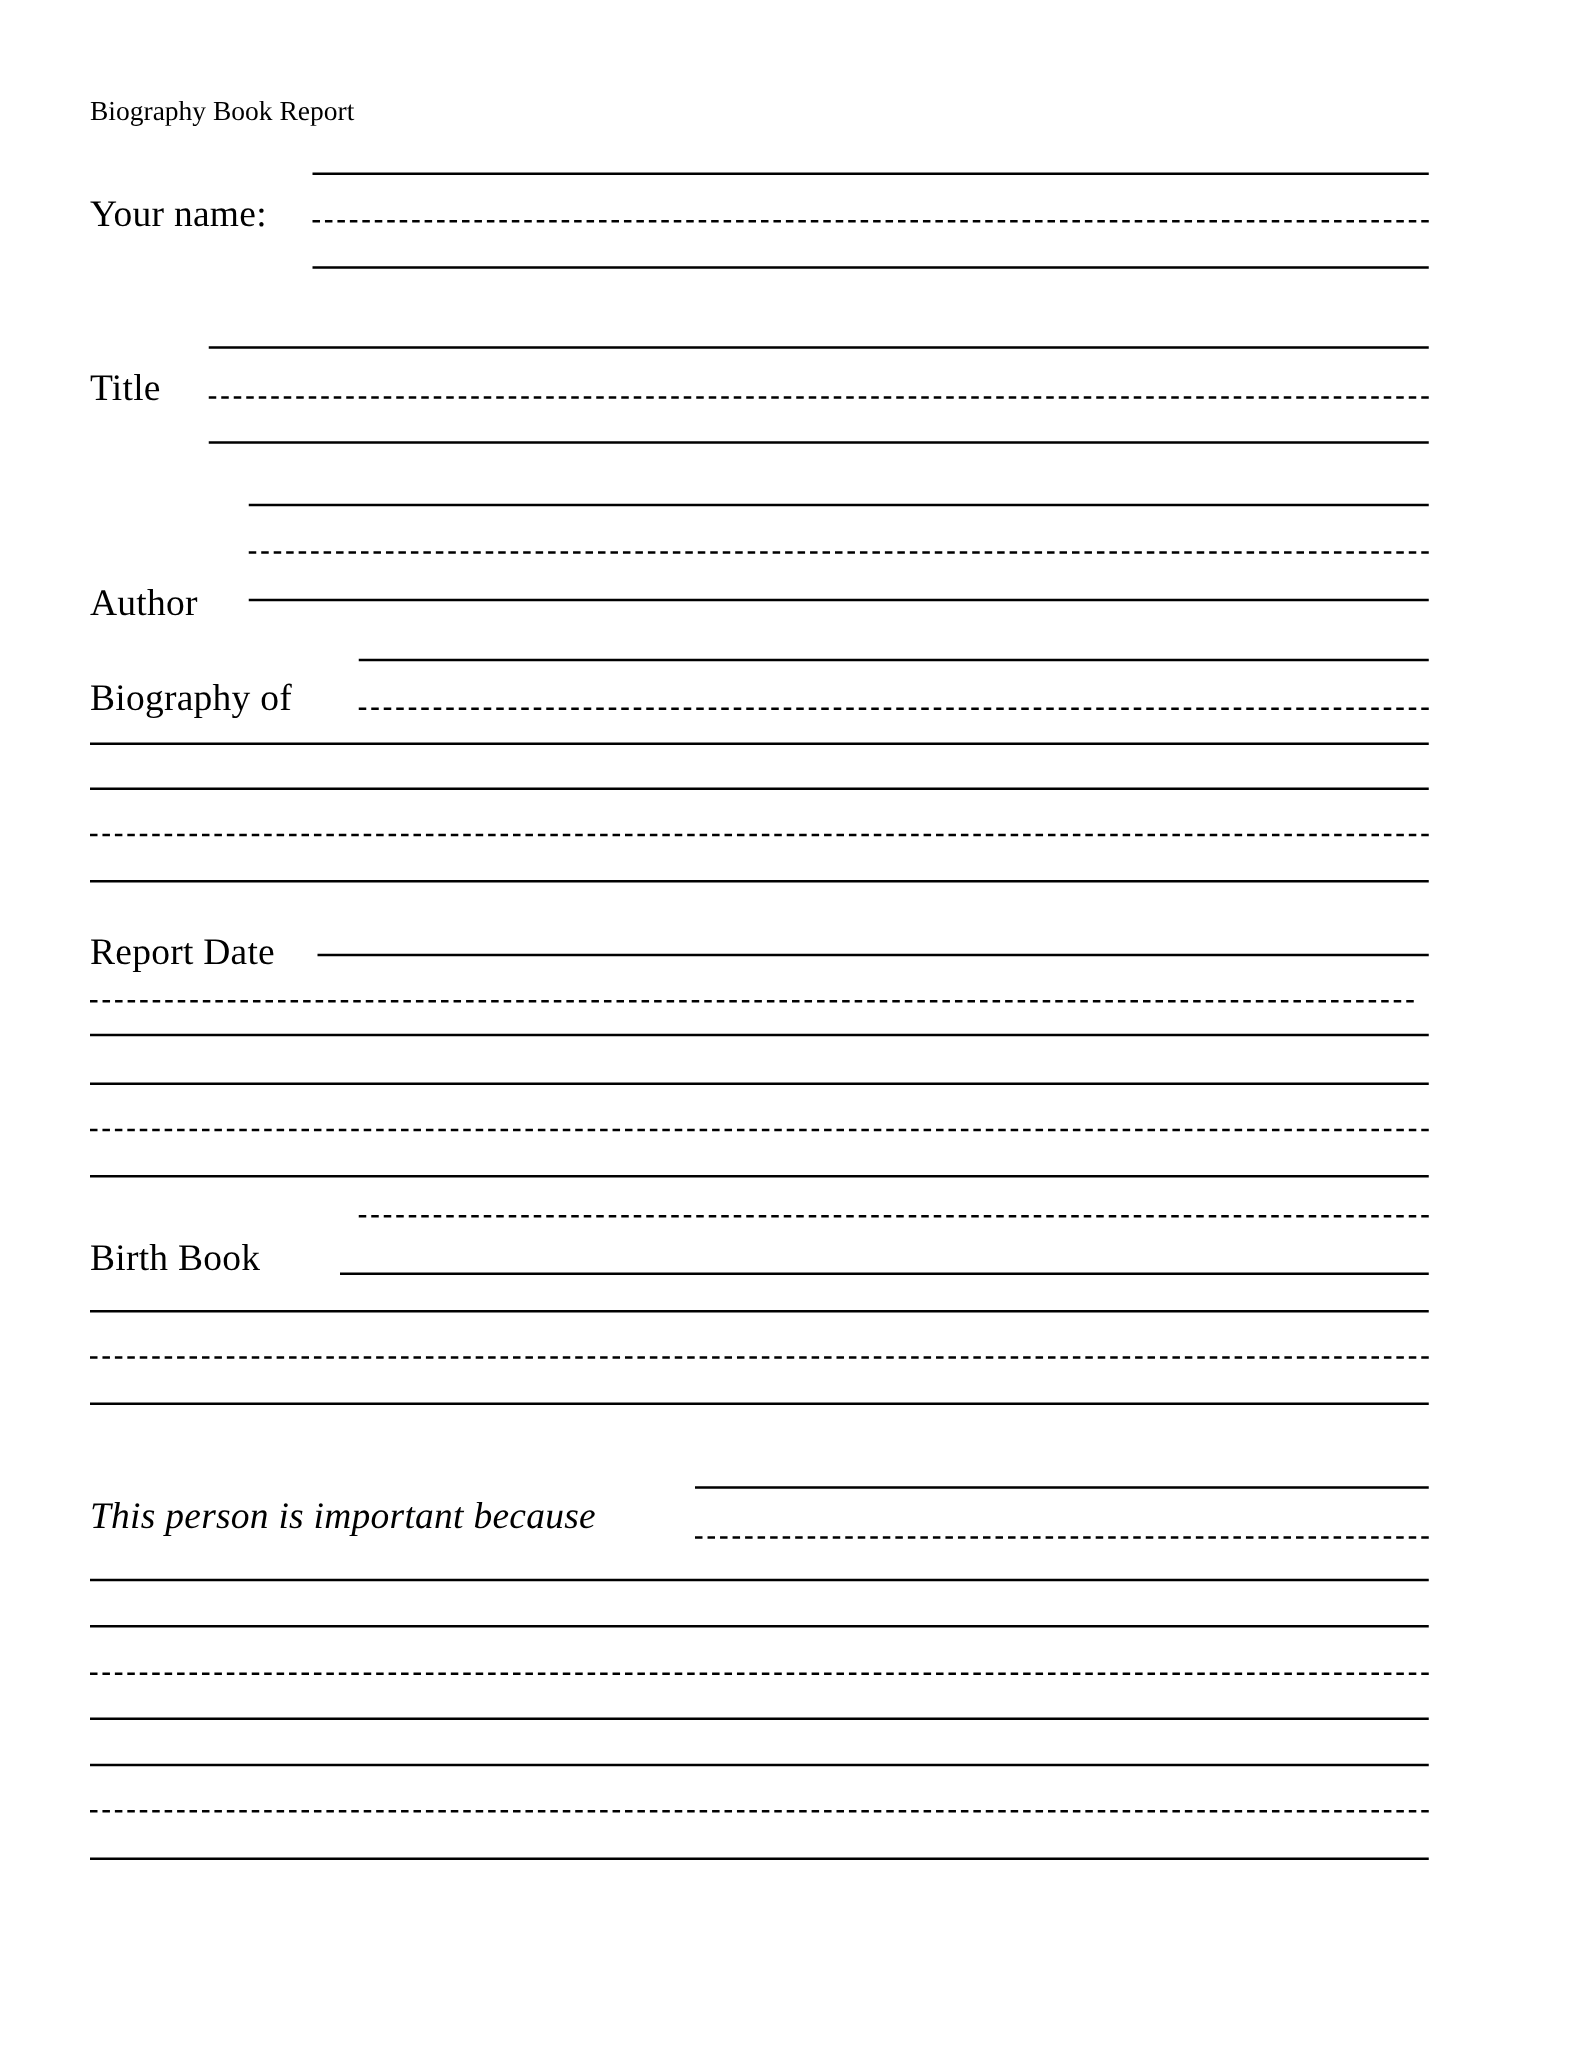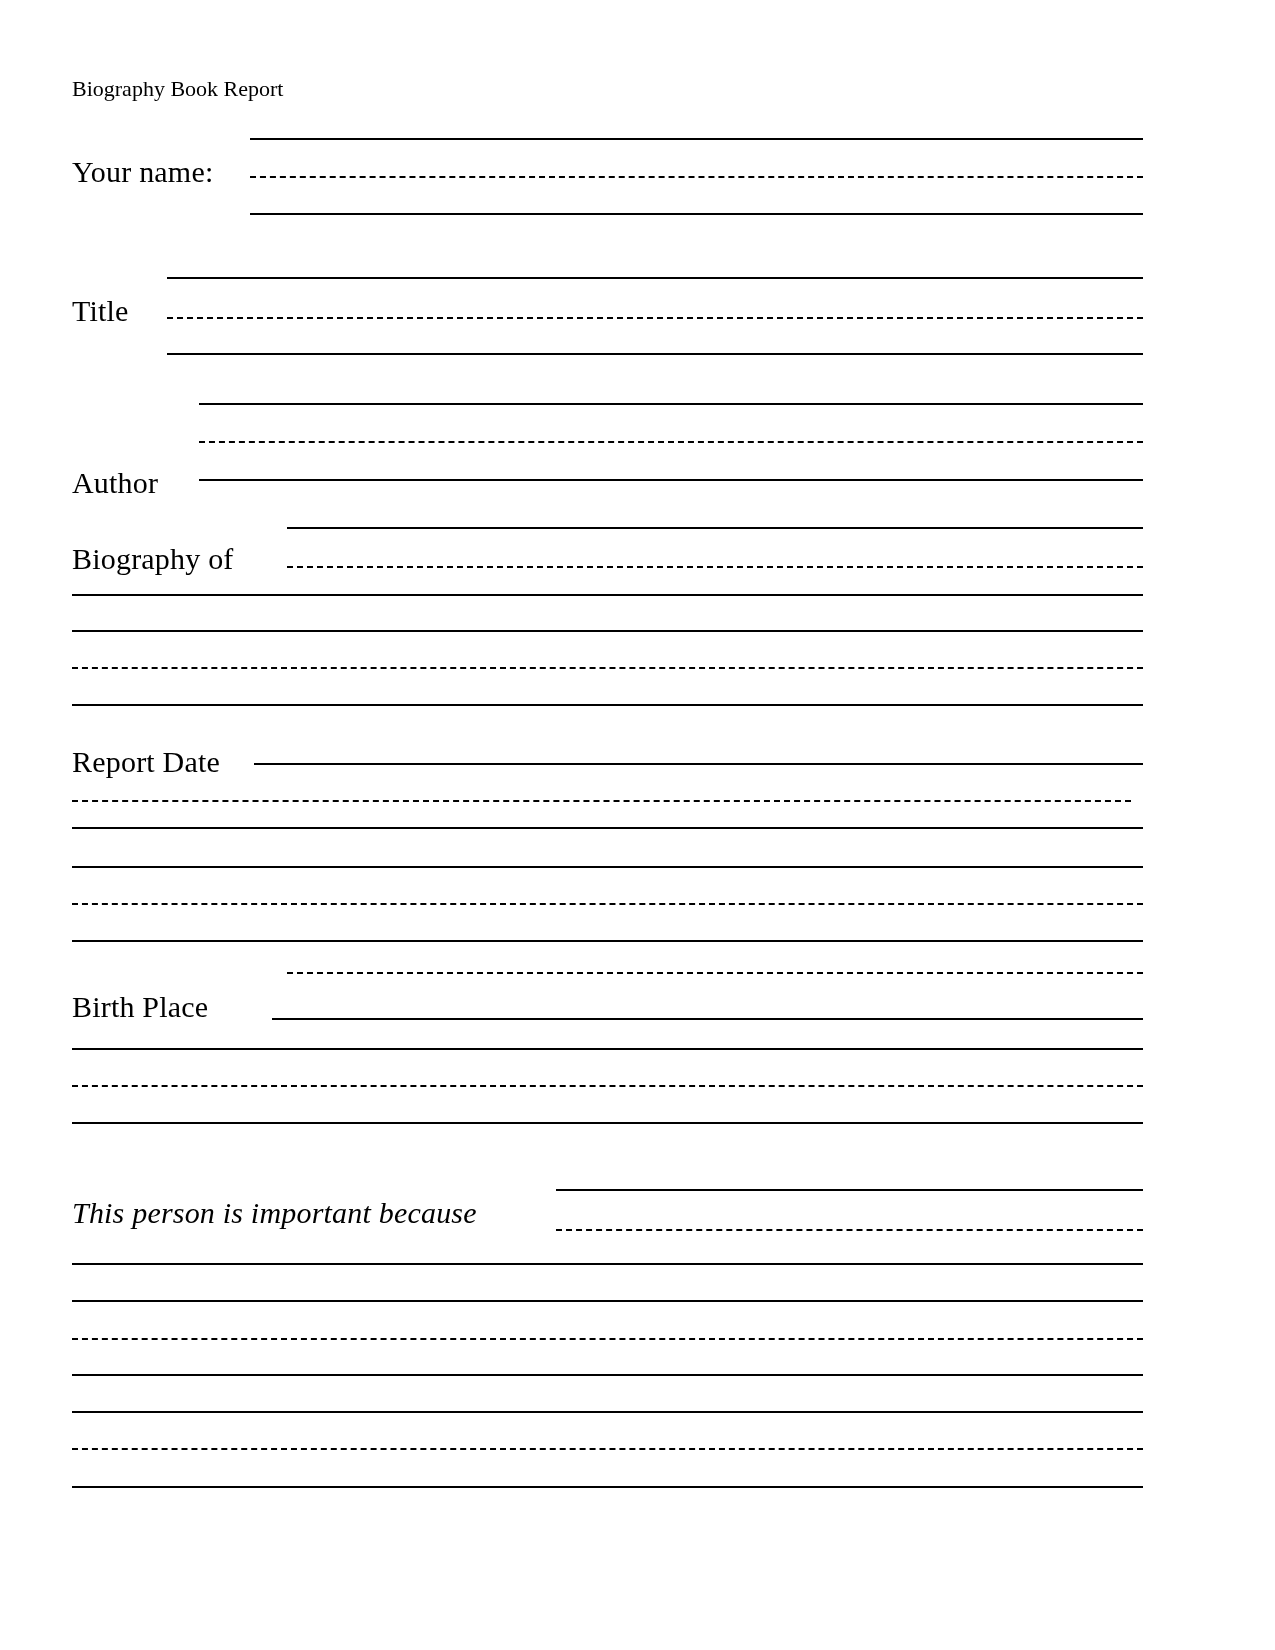--- a/index.html
+++ b/index.html
@@ -85,21 +85,21 @@
 
   <div class="label" style="left:72px; top:745px;">Report Date</div>
   <div class="rule-solid" style="left:254px; top:763px; width:889px;"></div>
   <div class="rule-dashed" style="left:72px; top:800px; width:1059px;"></div>
   <div class="rule-solid" style="left:72px; top:827px; width:1071px;"></div>
 
   <div class="rule-solid" style="left:72px; top:866px; width:1071px;"></div>
   <div class="rule-dashed" style="left:72px; top:903px; width:1071px;"></div>
   <div class="rule-solid" style="left:72px; top:940px; width:1071px;"></div>
 
-  <div class="label" style="left:72px; top:990px;">Birth Place</div>
+  <div class="label" style="left:72px; top:990px;">Birth Book</div>
   <div class="rule-dashed" style="left:287px; top:972px; width:856px;"></div>
   <div class="rule-solid" style="left:272px; top:1018px; width:871px;"></div>
   <div class="rule-solid" style="left:72px; top:1048px; width:1071px;"></div>
 
   <div class="rule-dashed" style="left:72px; top:1085px; width:1071px;"></div>
   <div class="rule-solid" style="left:72px; top:1122px; width:1071px;"></div>
 
   <div class="label" style="left:72px; top:1196px;font-style:italic;">This person is important because</div>
   <div class="rule-solid" style="left:556px; top:1189px; width:587px;"></div>
   <div class="rule-dashed" style="left:556px; top:1229px; width:587px;"></div>

